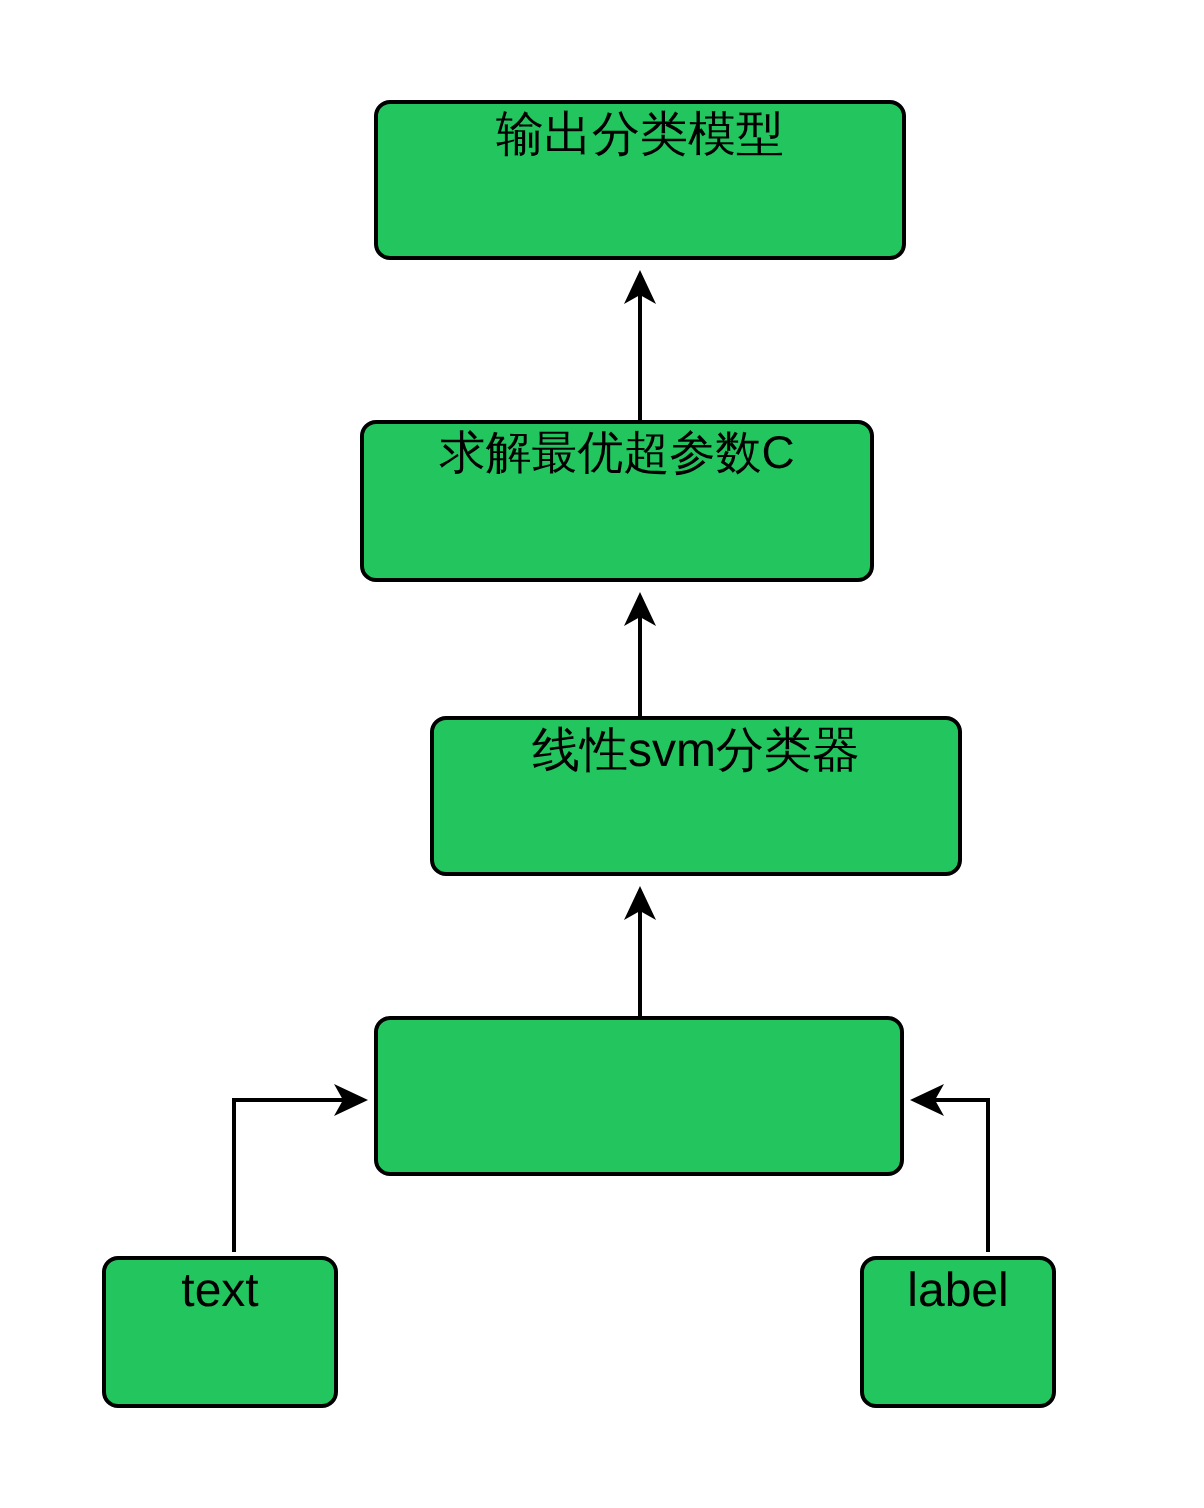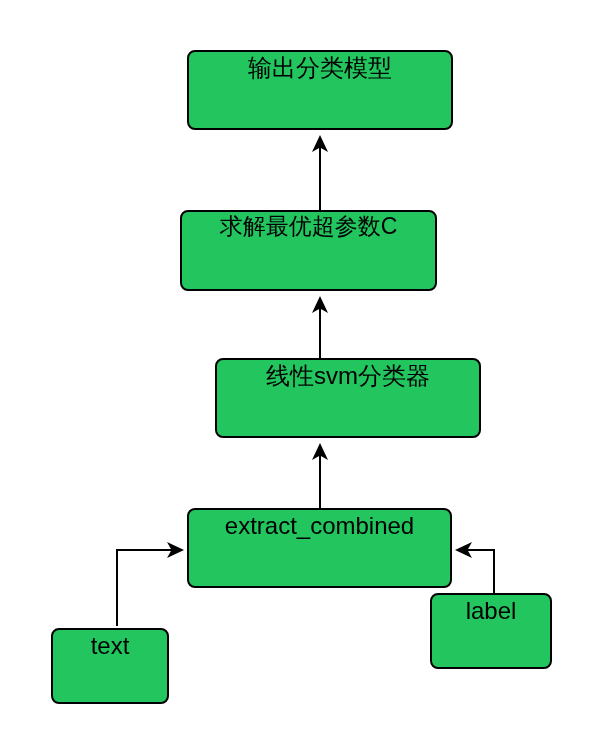--- a/index.html
+++ b/index.html
@@ -36,21 +36,21 @@
     color: #000000;
     font-size: 24px;
     line-height: 1.3;
     white-space: nowrap;
   }
   .node-output    { left: 187px; top: 50px;  width: 266px; height: 80px; }
   .node-hyperparam{ left: 180px; top: 210px; width: 257px; height: 81px; font-size: 23px; }
   .node-svm       { left: 187px; top: 358px; width: 266px; height: 80px; margin-left: 28px; }
   .node-extract   { left: 187px; top: 508px; width: 265px; height: 80px; }
   .node-text      { left: 51px;  top: 628px; width: 118px; height: 76px; }
-  .node-label     { left: 430px; top: 593px; width: 122px; height: 76px; }
+  .node-label     { left: 430px; top: 628px; width: 98px; height: 76px; }
   .edge {
     fill: none;
     stroke: #000000;
     stroke-width: 2px;
   }
 </style>
 </head>
 <body>
 
 <div class="canvas">
@@ -74,21 +74,20 @@
 
   <div class="node node-hyperparam">
     <span>求解最优超参数C</span>
   </div>
 
   <div class="node node-svm">
     <span>线性svm分类器</span>
   </div>
 
   <div class="node node-extract">
-    <span>extract_combined</span>
   </div>
 
   <div class="node node-text">
     <span>text</span>
   </div>
 
   <div class="node node-label">
     <span>label</span>
   </div>
 

